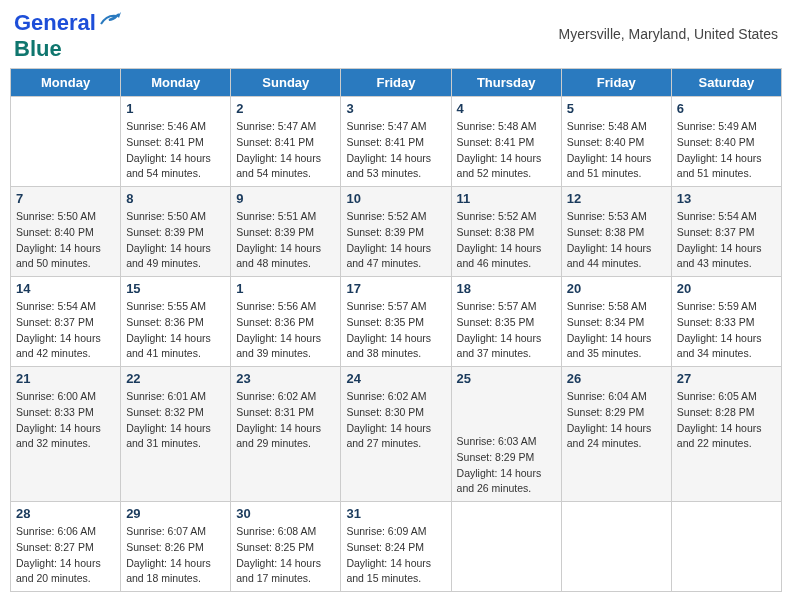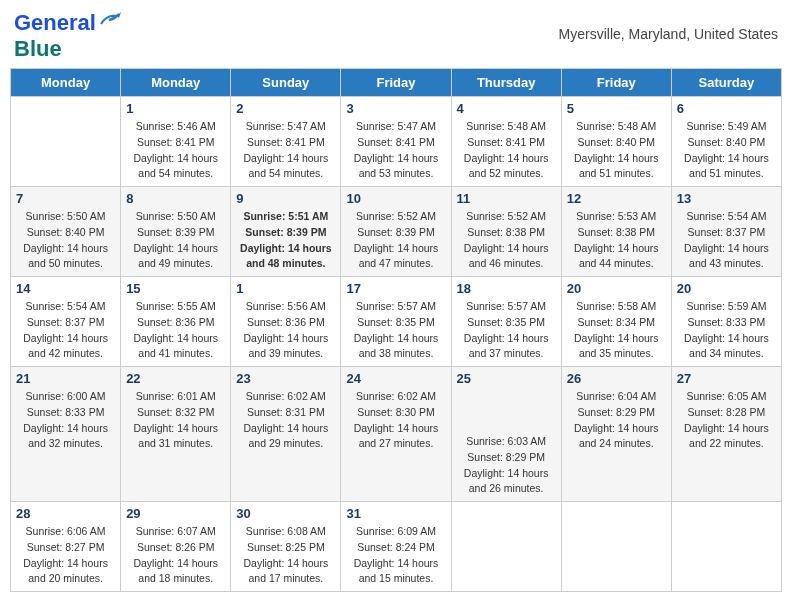--- a/index.html
+++ b/index.html
@@ -67,21 +67,20 @@
     .day-number {
       font-weight: bold;
       font-size: 13px;
       color: #1a3a5c;
       margin-bottom: 3px;
     }
     .day-info {
       font-size: 10.5px;
       color: #333;
       line-height: 1.5;
-      text-align: center;
     }
     .empty-cell {
       background: #fff !important;
     }
   </style>
 </head>
 <body>
 
 <div class="header">
   <div class="logo">
@@ -169,21 +168,21 @@
         </td>
         <td>
           <div class="day-number">8</div>
           <div class="day-info" style="white-space: pre-line;">Sunrise: 5:50 AM
 Sunset: 8:39 PM
 Daylight: 14 hours
 and 49 minutes.</div>
         </td>
         <td>
           <div class="day-number">9</div>
-          <div class="day-info" style="white-space: pre-line; font-weight: bold;">Sunrise: 5:51 AM
+          <div class="day-info" style="white-space: pre-line;">Sunrise: 5:51 AM
 Sunset: 8:39 PM
 Daylight: 14 hours
 and 48 minutes.</div>
         </td>
         <td>
           <div class="day-number">10</div>
           <div class="day-info" style="white-space: pre-line;">Sunrise: 5:52 AM
 Sunset: 8:39 PM
 Daylight: 14 hours
 and 47 minutes.</div>

